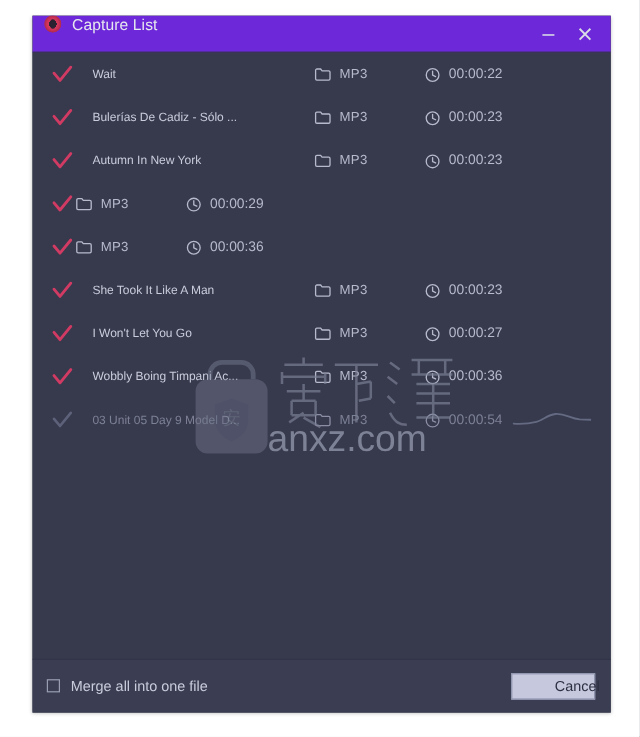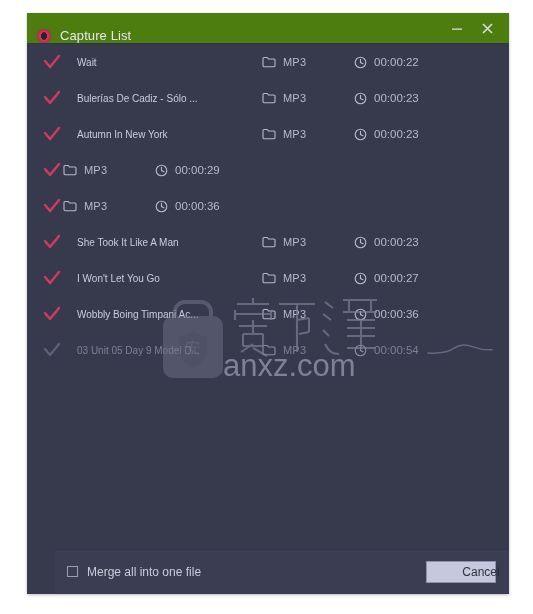--- a/index.html
+++ b/index.html
@@ -29,24 +29,24 @@
     height: 581px;
     background: #373a4d;
     box-shadow: 0 1px 3px rgba(0,0,0,0.25);
     overflow: hidden;
   }
 
   
   .titlebar {
     position: relative;
     height: 31px;
-    background: #4d7c0f;
+    background: #6d28d9;
     border-bottom: 1px solid #32344a;
     display: flex;
-    align-items: flex-end;
+    align-items: flex-start;
     padding: 0 0 0 10px;
     box-sizing: border-box;
   }
 
   .app-icon {
     width: 14px;
     height: 14px;
     border-radius: 50%;
     background: radial-gradient(circle at 50% 50%, #2c2230 0%, #2c2230 32%, #d8395f 33%, #c02b4e 70%, #8f1f3a 100%);
     box-shadow: inset 0 0 0 1px #b52c51;
@@ -178,21 +178,20 @@
   
   .footer {
     position: relative;
     height: 44px;
     background: #3b3e52;
     border-top: 1px solid #32344a;
     display: flex;
     align-items: center;
     padding: 0 13px 0 12px;
     box-sizing: border-box;
-    margin-left: 28px;
   }
 
   .merge-opt {
     display: flex;
     align-items: center;
     cursor: default;
   }
   .cbox {
     width: 11px;
     height: 11px;

